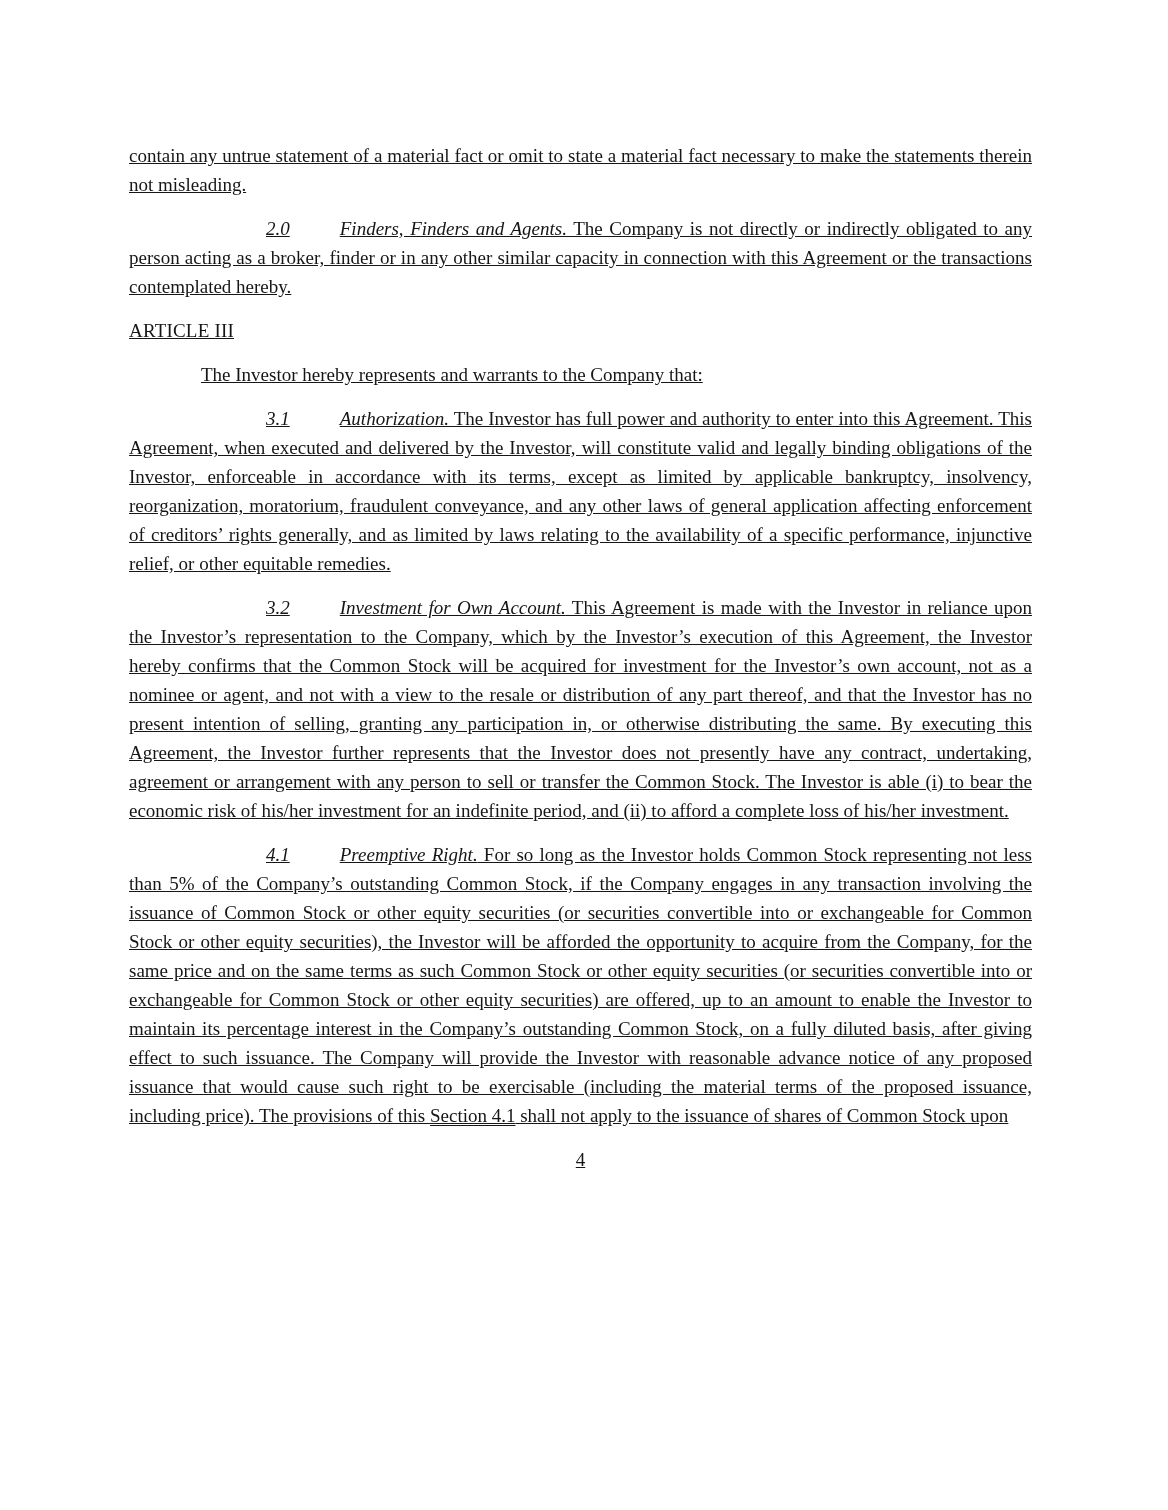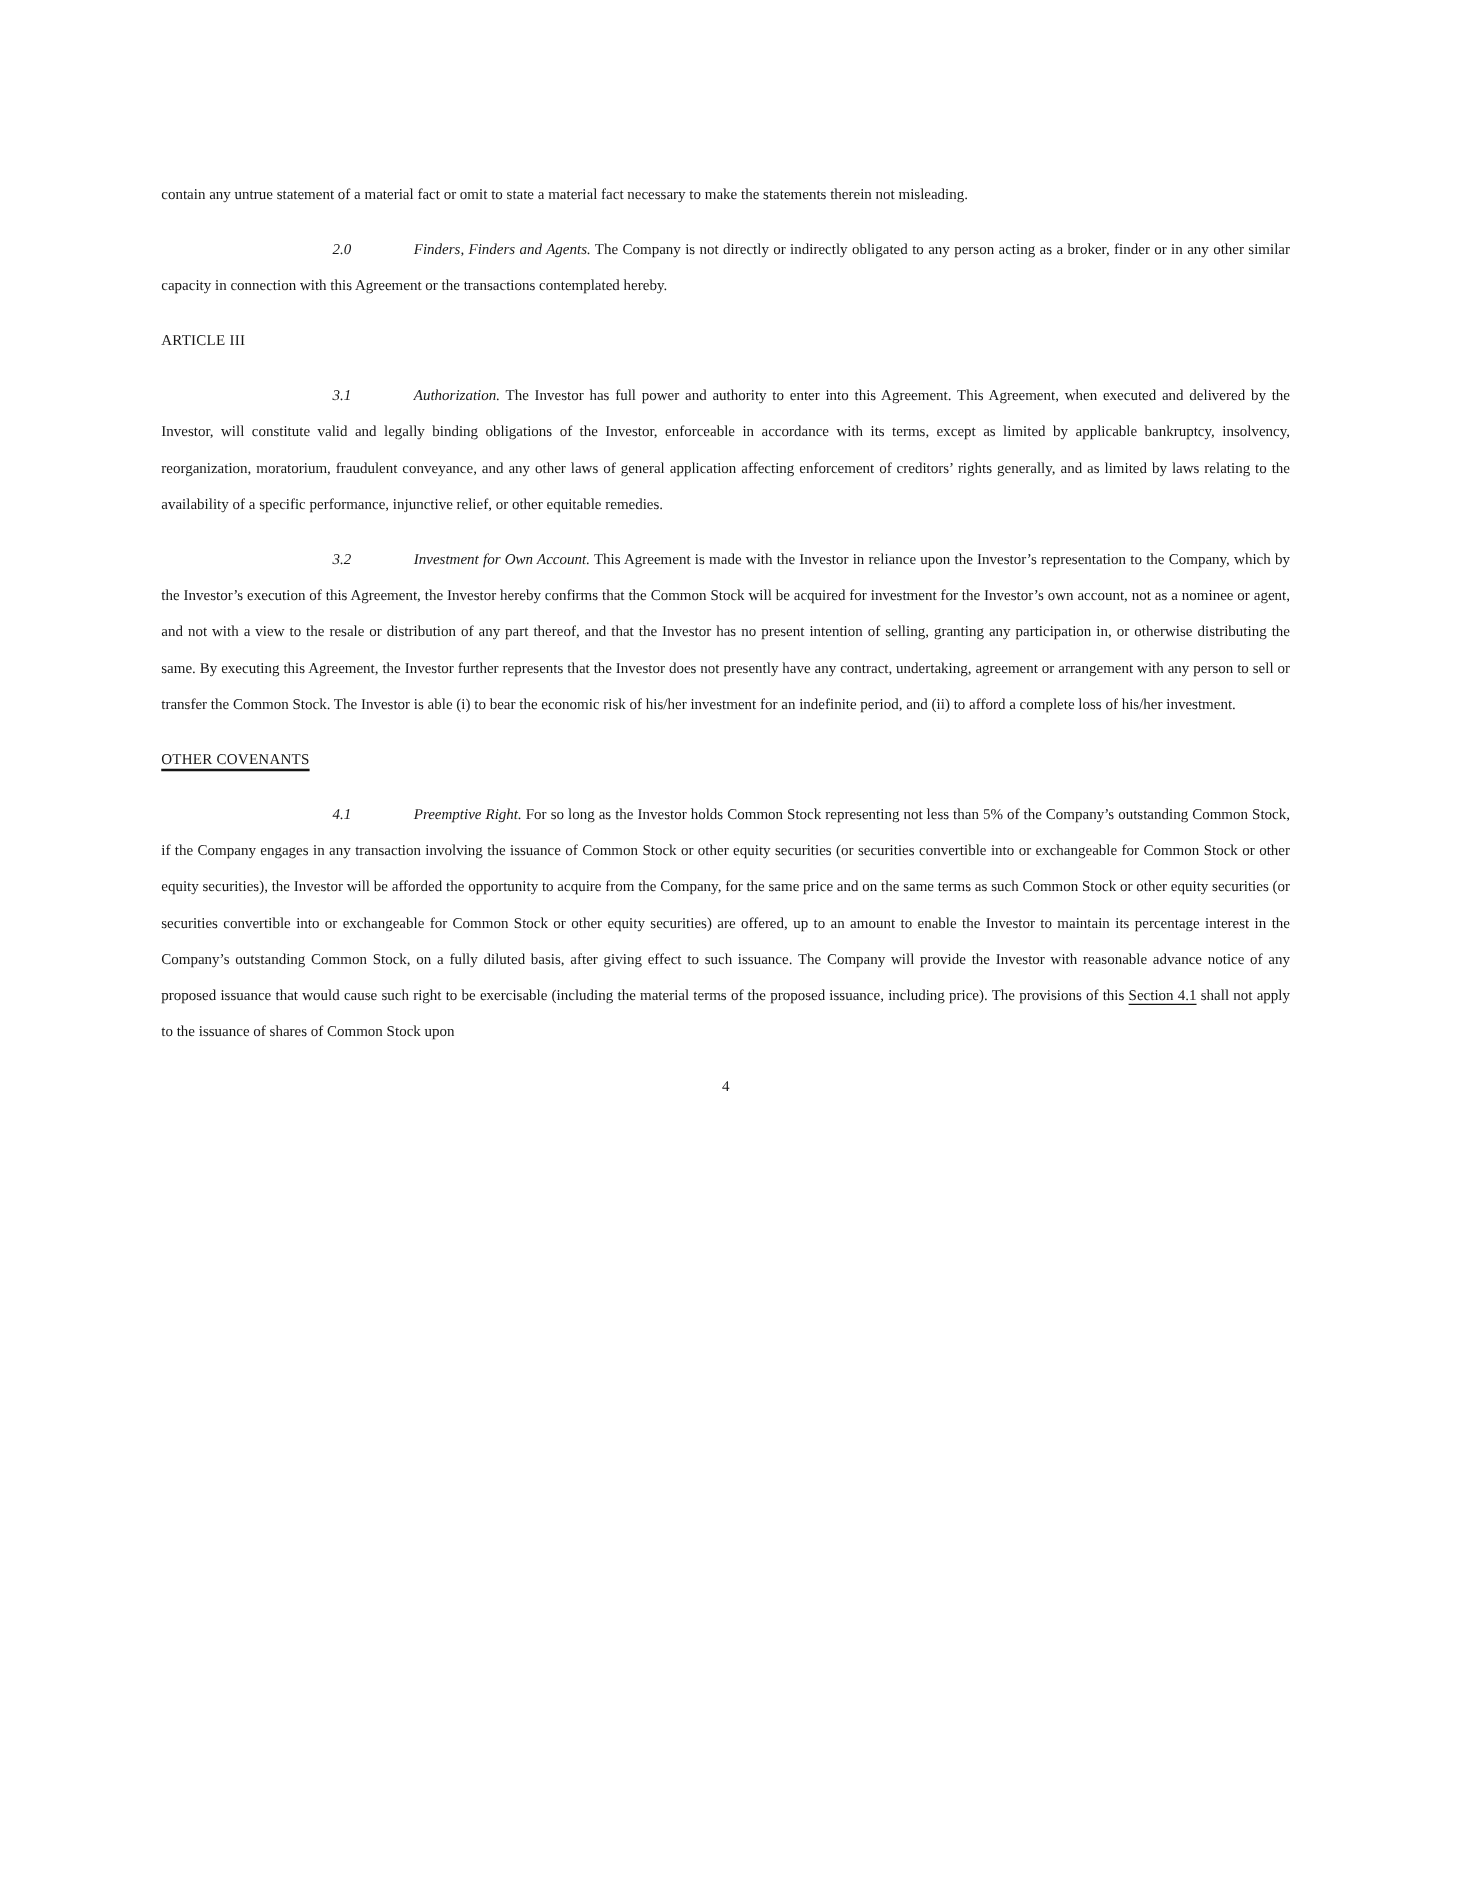--- a/index.html
+++ b/index.html
@@ -17,23 +17,24 @@
     font-family: "Liberation Serif", "DejaVu Serif", serif;
     font-size: 20px;
     line-height: 29px;
     padding: 141px 136px 0 129px;
     overflow: hidden;
     text-align: justify;
   }
   .page p, .page h2, .page h3 {
     margin: 15px 0 0 0;
     padding: 0;
-    font-size: 12px;
+    font-size: 19px;
     font-weight: normal;
     line-height: 29px;
+    text-decoration: underline;
   }
   .page p:first-child {
     margin-top: 0;
   }
   .section-para {
     text-indent: 137px;
   }
   .intro-para {
     text-indent: 72px;
   }
@@ -69,25 +70,25 @@
 
 <div class="page">
 
   <p class="body-para">contain any untrue statement of a material fact or omit to state a material fact necessary to make the statements therein not misleading.</p>
 
   <p class="section-para"><span class="sec-num">2.0</span><span class="sec-heading">Finders, Finders and Agents.</span><span> The Company is not directly or indirectly obligated to any person acting as a broker, finder or in any other similar capacity in connection with this Agreement or the transactions contemplated hereby.</span></p>
 
   <h2 class="article-title">ARTICLE III</h2>
 
 
+  <p class="intro-para">The Investor hereby represents and warrants to the Company that:</p>
 
   <p class="section-para"><span class="sec-num">3.1</span><span class="sec-heading">Authorization.</span><span> The Investor has full power and authority to enter into this Agreement. This Agreement, when executed and delivered by the Investor, will constitute valid and legally binding obligations of the Investor, enforceable in accordance with its terms, except as limited by applicable bankruptcy, insolvency, reorganization, moratorium, fraudulent conveyance, and any other laws of general application affecting enforcement of creditors’ rights generally, and as limited by laws relating to the availability of a specific performance, injunctive relief, or other equitable remedies.</span></p>
 
   <p class="section-para"><span class="sec-num">3.2</span><span class="sec-heading">Investment for Own Account.</span><span> This Agreement is made with the Investor in reliance upon the Investor’s representation to the Company, which by the Investor’s execution of this Agreement, the Investor hereby confirms that the Common Stock will be acquired for investment for the Investor’s own account, not as a nominee or agent, and not with a view to the resale or distribution of any part thereof, and that the Investor has no present intention of selling, granting any participation in, or otherwise distributing the same. By executing this Agreement, the Investor further represents that the Investor does not presently have any contract, undertaking, agreement or arrangement with any person to sell or transfer the Common Stock. The Investor is able (i) to bear the economic risk of his/her investment for an indefinite period, and (ii) to afford a complete loss of his/her investment.</span></p>
 
 
-  <h3 class="article-subtitle"><span class="u-head">OTHER COVENANTS</span></h3>
 
   <p class="section-para"><span class="sec-num">4.1</span><span class="sec-heading">Preemptive Right.</span><span> For so long as the Investor holds Common Stock representing not less than 5% of the Company’s outstanding Common Stock, if the Company engages in any transaction involving the issuance of Common Stock or other equity securities (or securities convertible into or exchangeable for Common Stock or other equity securities), the Investor will be afforded the opportunity to acquire from the Company, for the same price and on the same terms as such Common Stock or other equity securities (or securities convertible into or exchangeable for Common Stock or other equity securities) are offered, up to an amount to enable the Investor to maintain its percentage interest in the Company’s outstanding Common Stock, on a fully diluted basis, after giving effect to such issuance. The Company will provide the Investor with reasonable advance notice of any proposed issuance that would cause such right to be exercisable (including the material terms of the proposed issuance, including price).  The provisions of this </span><span class="inline-underline">Section 4.1</span><span> shall not apply to the issuance of shares of Common Stock upon</span></p>
 
   <p class="page-number">4</p>
 
 </div>
 
 </body></html>

